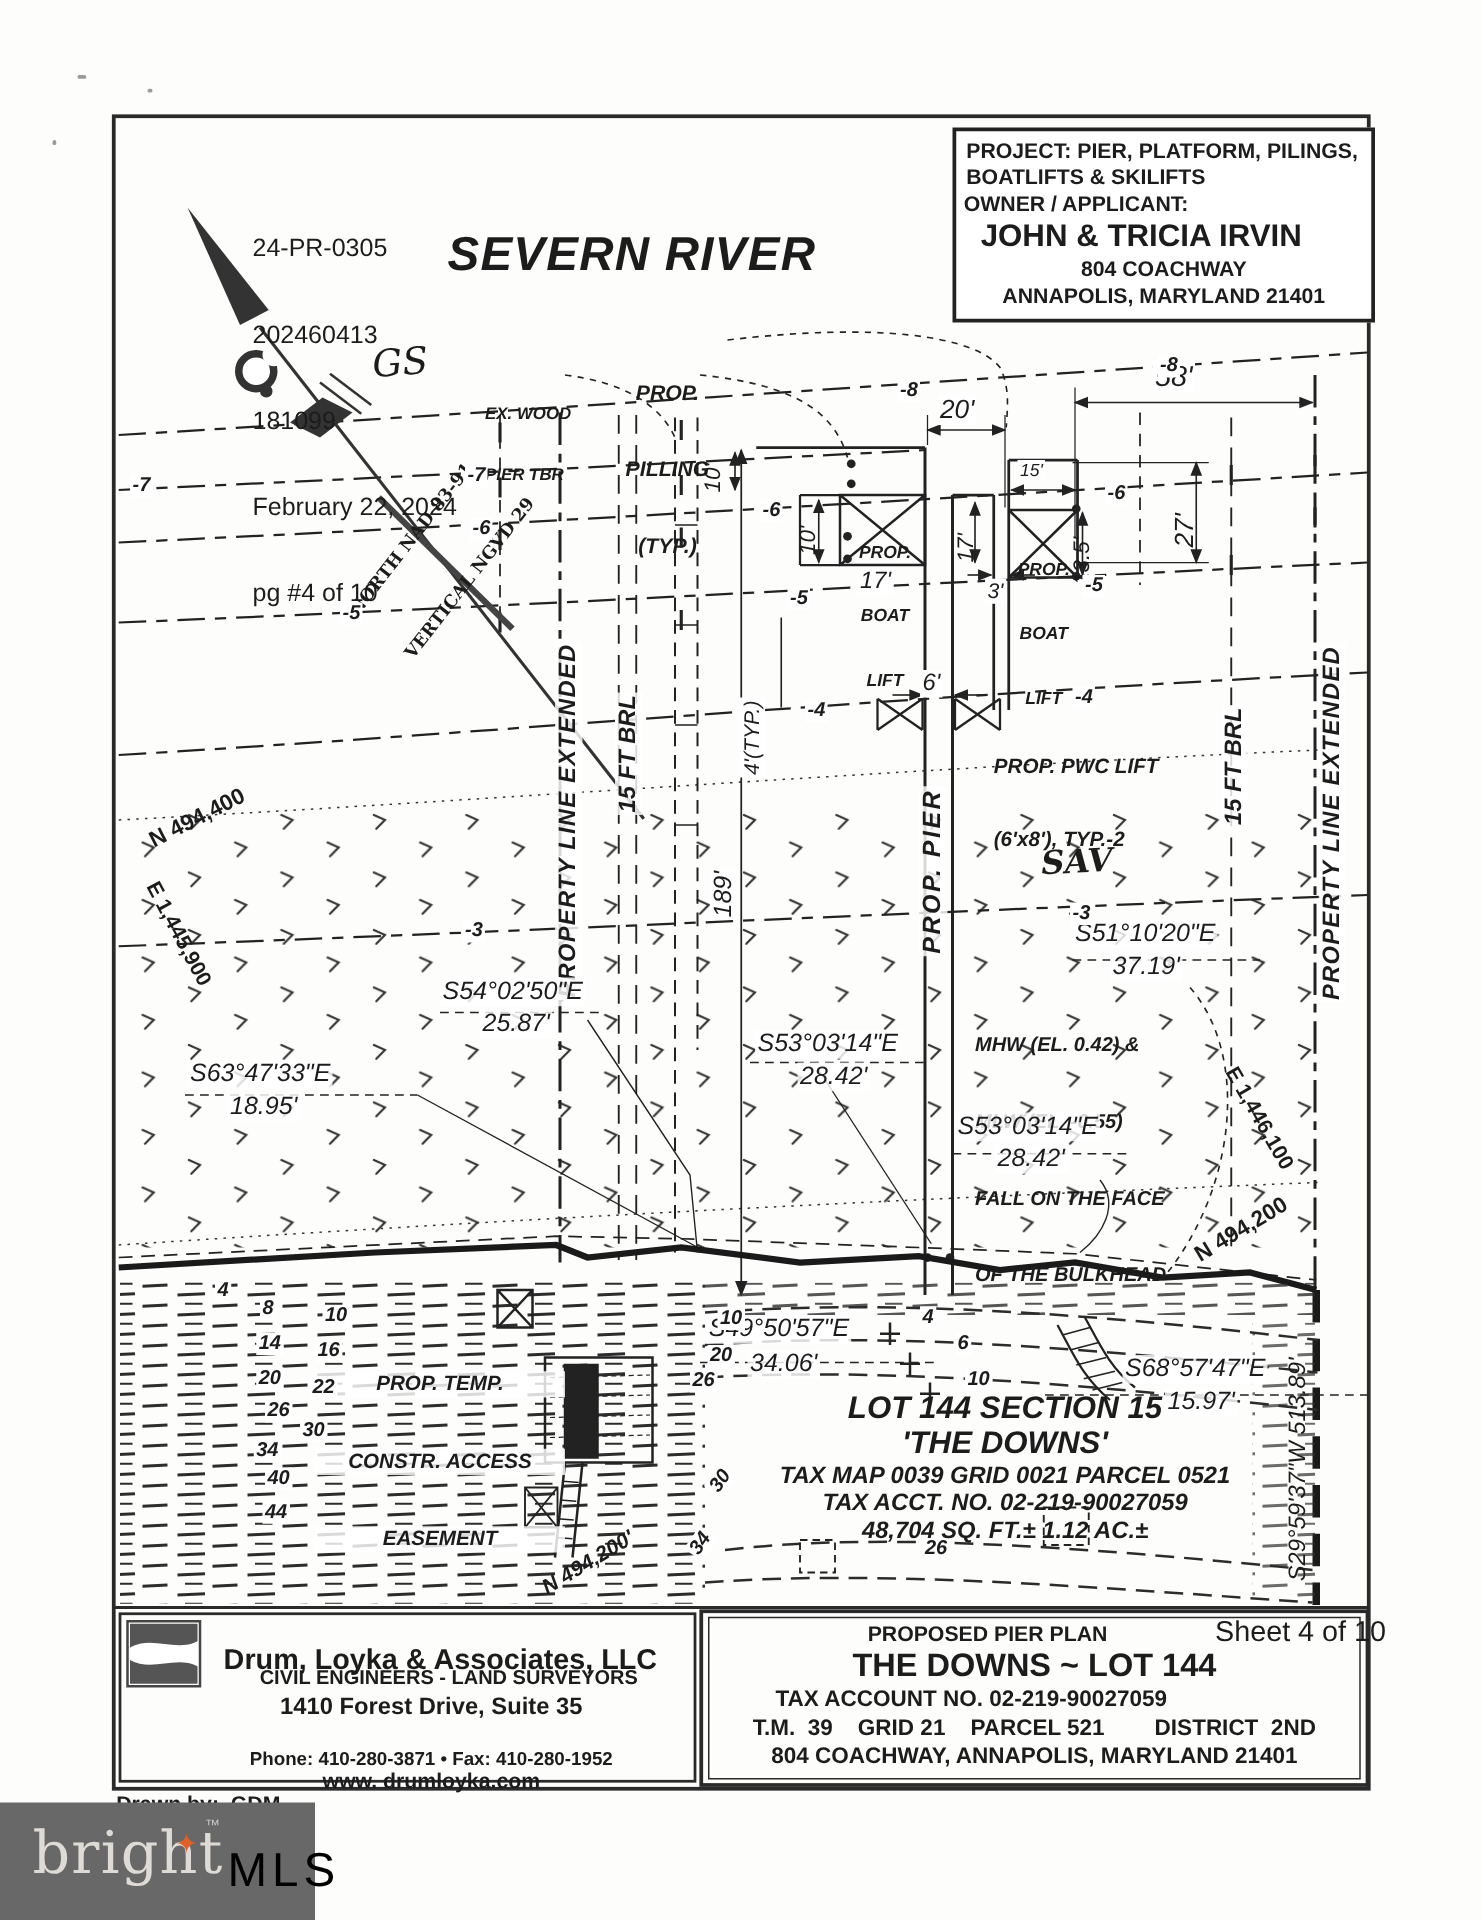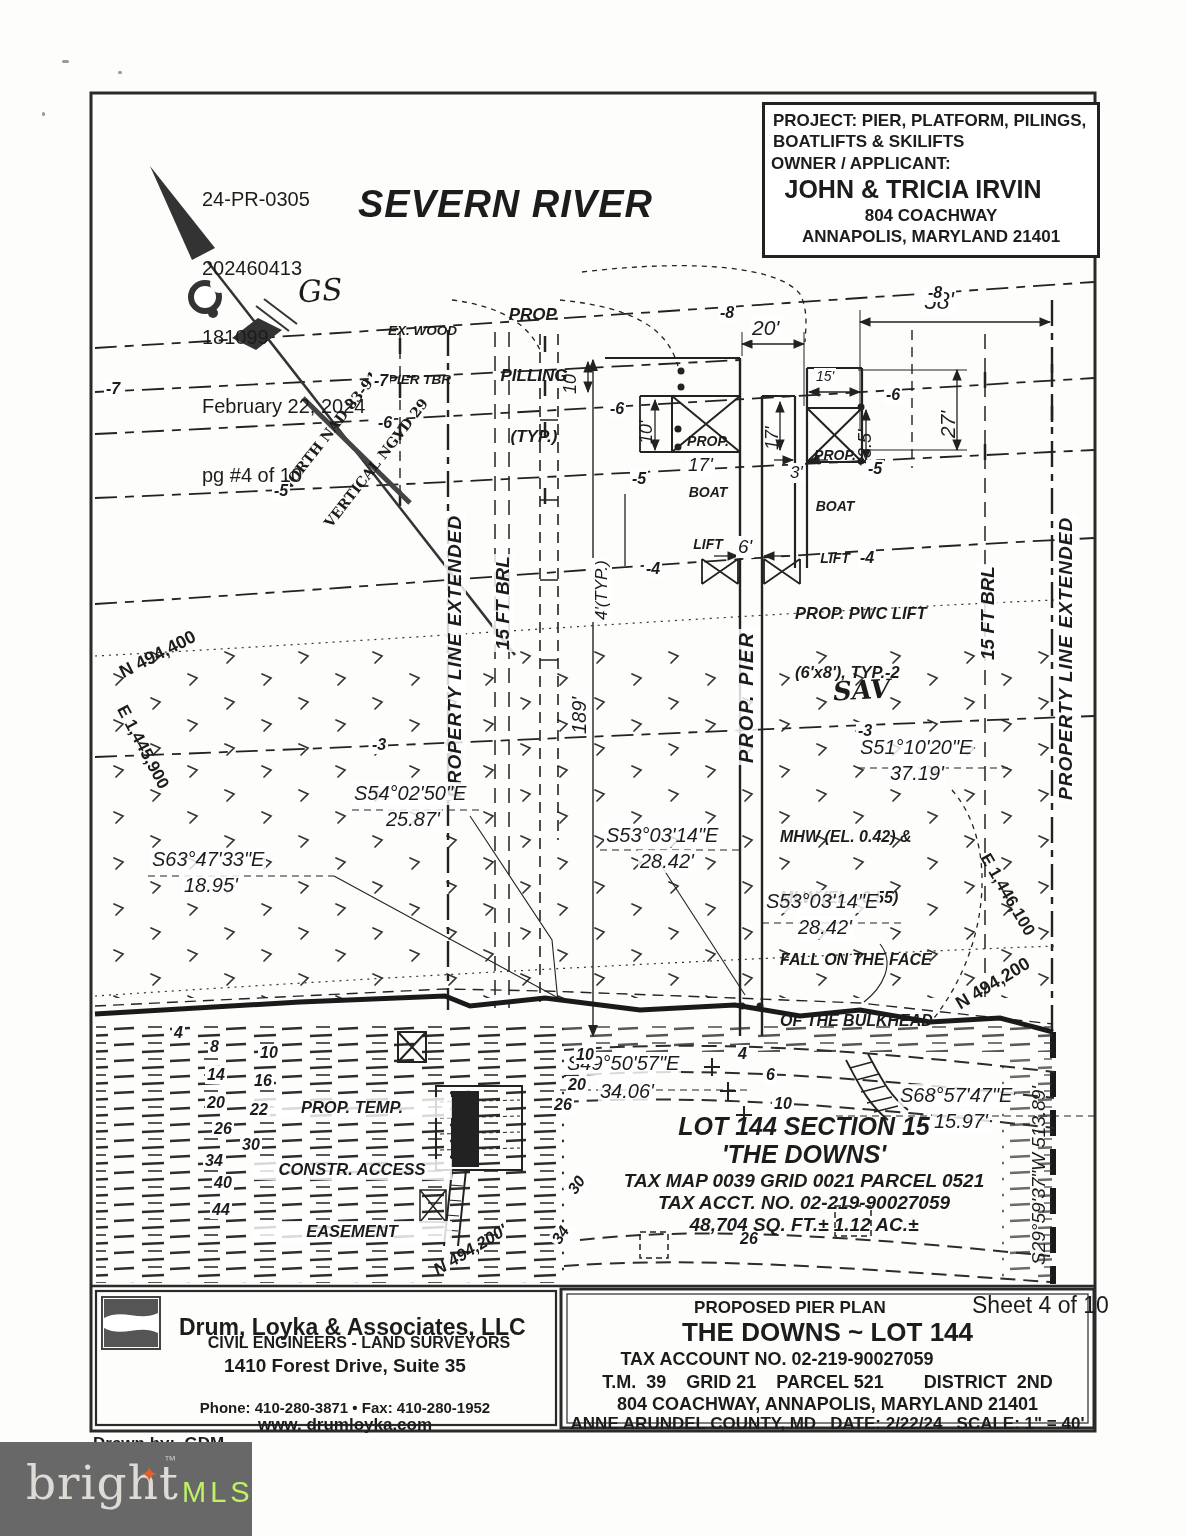--- a/index.html
+++ b/index.html
@@ -360,22 +360,21 @@
 <div class="t b c" style="left:140px;top:1399px;width:410px;font-size:15px;">Phone: 410-280-3871 • Fax: 410-280-1952</div>
 <div class="t b c" style="left:140px;top:1408px;width:410px;font-size:17px;padding-top:7px;">www. drumloyka.com</div>
 <div class="t b" style="left:93px;top:1434px;font-size:17px;">Drawn by:  GDM</div>
 
 <div class="t b c" style="left:620px;top:1298px;width:340px;font-size:17px;">PROPOSED PIER PLAN</div>
 <div class="t" style="left:972px;top:1292px;font-size:23px;">Sheet 4 of 10</div>
 <div class="t b c" style="left:567px;top:1318px;width:521px;font-size:26px;">THE DOWNS ~ LOT 144</div>
 <div class="t b c" style="left:567px;top:1349px;width:420px;font-size:18px;">TAX ACCOUNT NO. 02-219-90027059</div>
 <div class="t b c" style="left:567px;top:1372px;width:521px;font-size:18px;">T.M.  39    GRID 21    PARCEL 521        DISTRICT  2ND</div>
 <div class="t b c" style="left:567px;top:1394px;width:521px;font-size:18px;">804 COACHWAY, ANNAPOLIS, MARYLAND 21401</div>
-<div class="t b c" style="left:567px;top:1414px;width:521px;font-size:17px;">ANNE ARUNDEL COUNTY, MD   DATE: 2/22/24   SCALE: 1" = 40'</div>
 
 <div id="footerlogo">
   <span class="t" style="left:26px;top:14px;font-size:47px;font-family:'DejaVu Serif',serif;color:#dedad6;letter-spacing:1px;">bright</span>
   <span class="t" style="left:140px;top:20px;font-size:22px;color:#e0622a;">✦</span>
   <span class="t" style="left:164px;top:12px;font-size:12px;color:#c8c8c8;">™</span>
-  <span class="t" style="left:182px;top:34px;font-size:29px;color:#bef264;letter-spacing:4px;">MLS</span>
+  <span class="t" style="left:182px;top:34px;font-size:38px;color:#000000;letter-spacing:4px;">MLS</span>
 </div>
 
 </div>
 
 </body></html>

